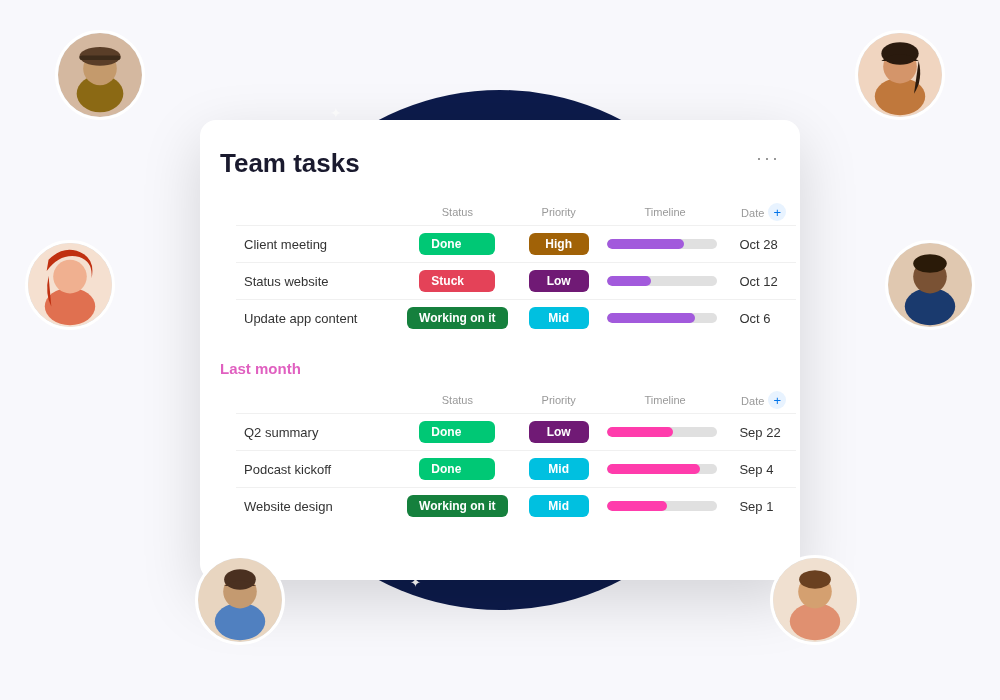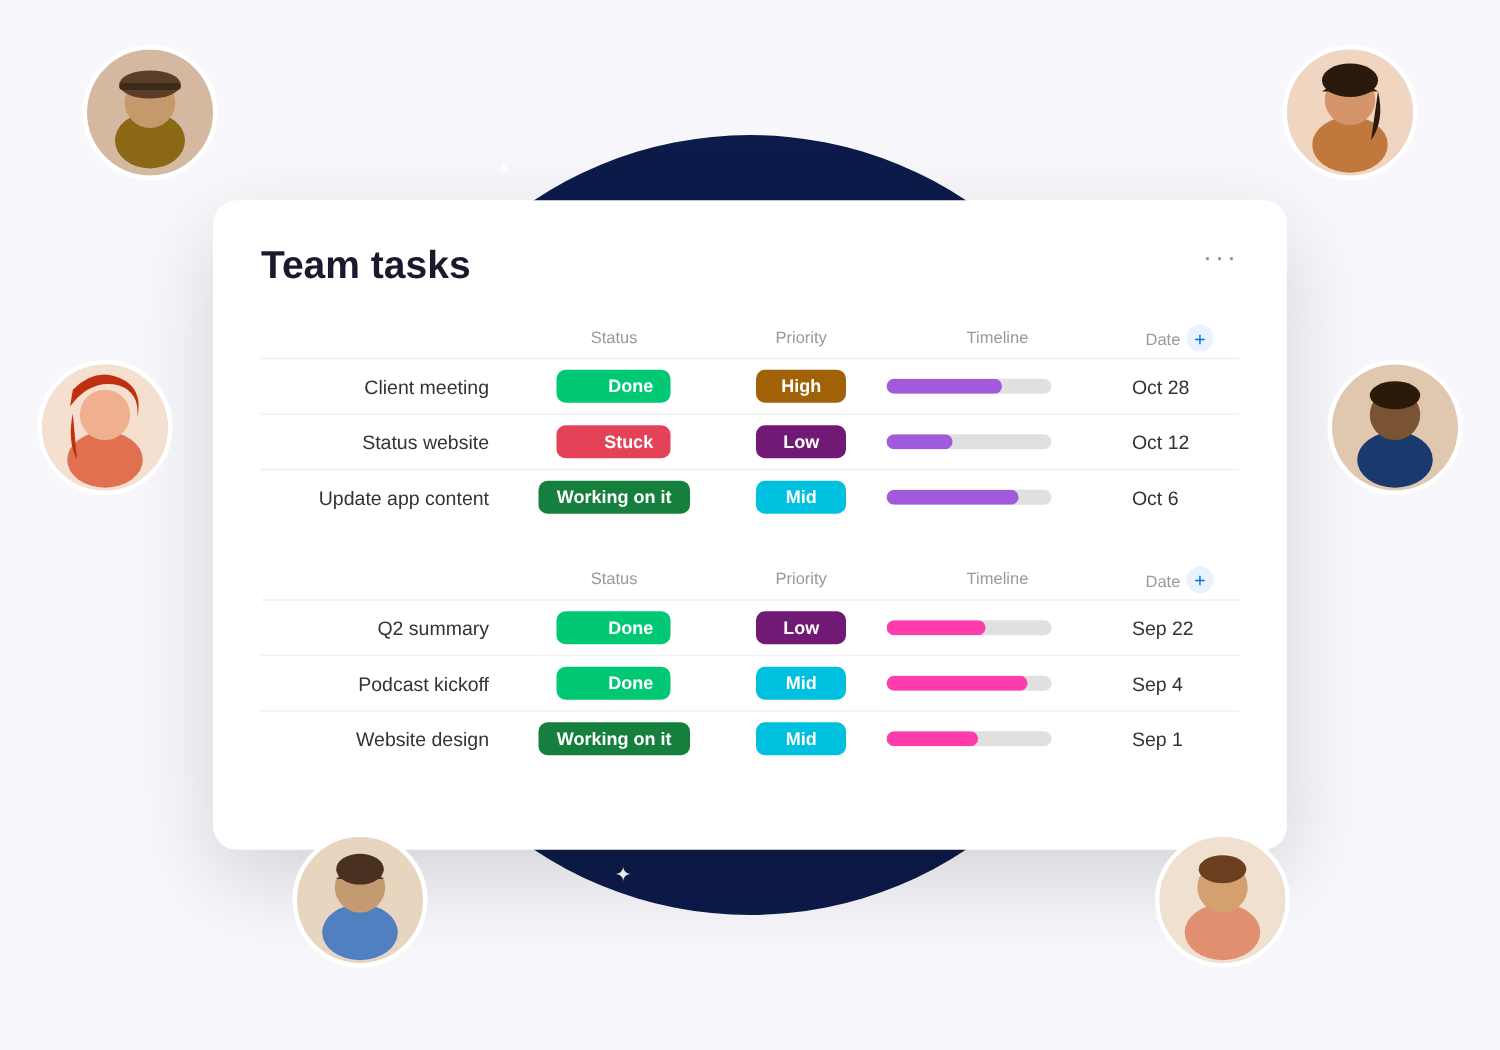--- a/index.html
+++ b/index.html
@@ -55,26 +55,26 @@
       width: 100%;
       height: 100%;
     }
 
     
     .card {
       position: absolute;
       top: 50%;
       left: 50%;
       transform: translate(-50%, -50%);
-      width: 716px;
+      width: 600px;
       background: #fff;
       border-radius: 16px;
       box-shadow: 0 20px 60px rgba(0,0,0,0.15);
       z-index: 5;
-      padding: 28px 32px 32px;
+      padding: 28px 20px 32px;
     }
 
     .card-header {
       display: flex;
       justify-content: space-between;
       align-items: flex-start;
       margin-bottom: 20px;
     }
 
     .card-title {
@@ -99,20 +99,21 @@
       font-size: 15px;
       font-weight: 600;
       color: #e060c0;
       margin-bottom: 10px;
     }
 
     
     .task-table {
       width: 100%;
       border-collapse: collapse;
+      margin-left: 16px;
     }
 
     .task-table thead tr th {
       font-size: 11px;
       font-weight: 500;
       color: #999;
       text-align: center;
       padding: 4px 8px;
     }
 
@@ -126,31 +127,30 @@
     }
 
     .task-table tbody tr td {
       padding: 7px 8px;
       font-size: 13px;
       color: #333;
     }
 
     .task-table tbody tr td:first-child {
       font-weight: 400;
-      text-align: right;
     }
 
     .badge {
       display: inline-block;
       padding: 4px 12px;
       border-radius: 6px;
       font-size: 12px;
       font-weight: 600;
       color: #fff;
-      text-align: right;
+      text-align: left;
       min-width: 76px;
     }
 
     .badge-done { background: #00c875; }
     .badge-stuck { background: #e44258; }
     .badge-working { background: #15803d; }
 
     .priority-badge {
       display: inline-block;
       padding: 4px 12px;
@@ -353,20 +353,21 @@
                     <div class="timeline-fill fill-purple" style="width: 80%;"></div>
                   </div>
                 </div>
               </td>
               <td class="date-col">Oct 6</td>
             </tr>
           </tbody>
         </table>
       </div>
       <div class="section">
+        <div class="section-title">Last month</div>
         <table class="task-table">
           <thead>
             <tr>
               <th></th>
               <th>Status</th>
               <th>Priority</th>
               <th>Timeline</th>
               <th>Date<span class="add-btn">+</span></th>
             </tr>
           </thead>

